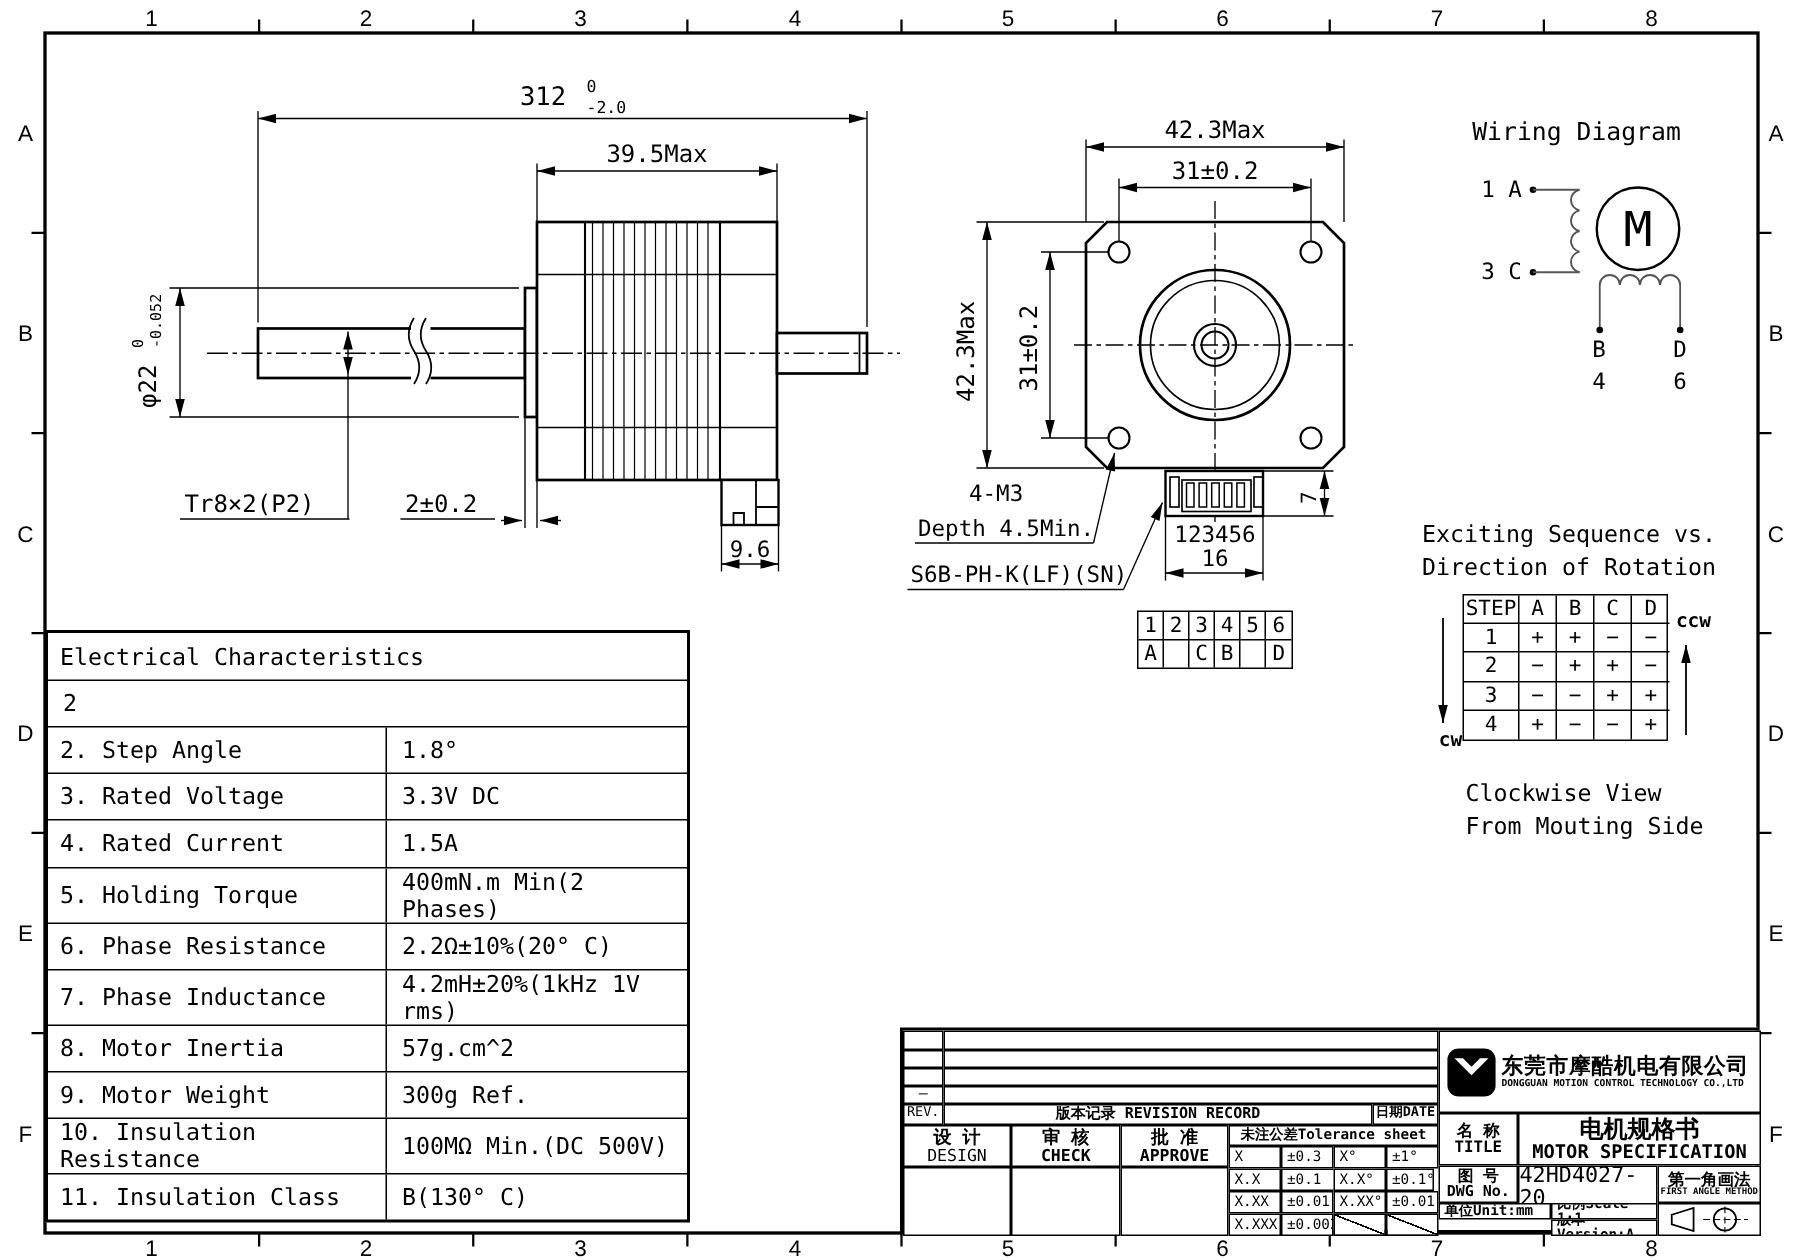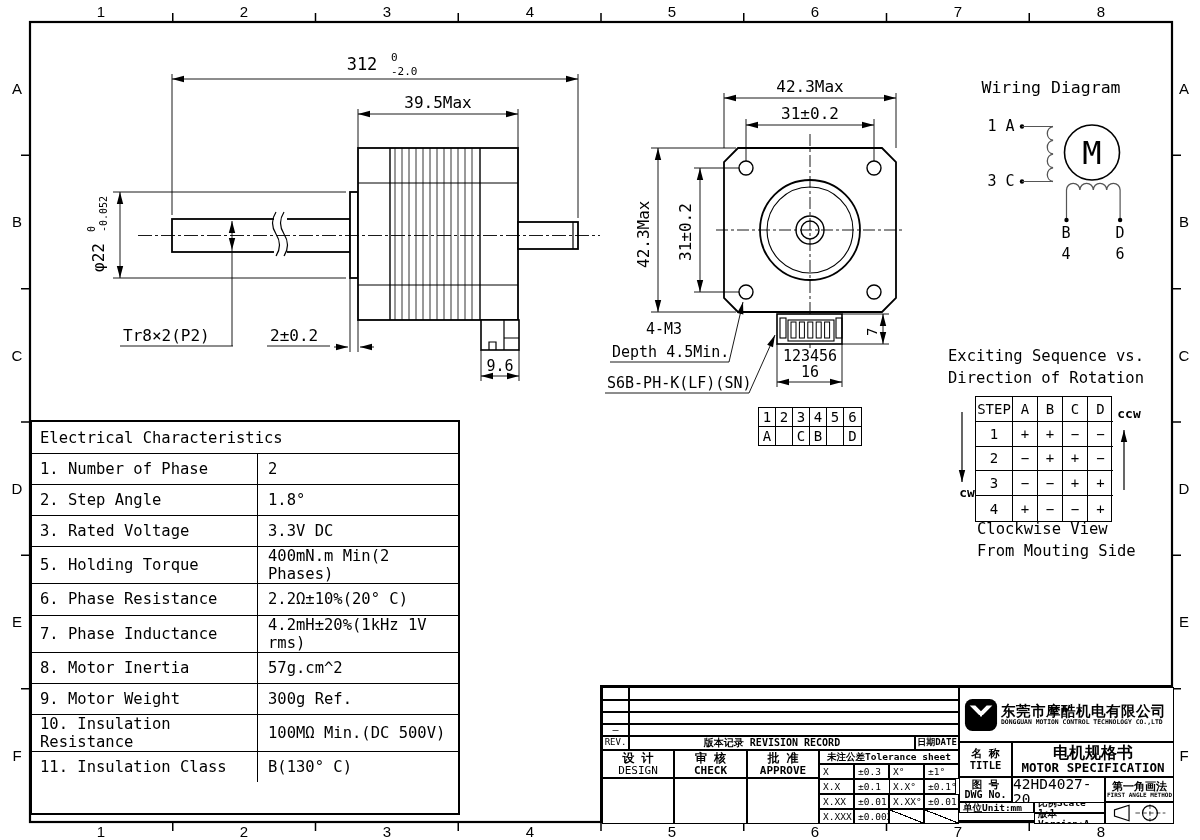--- a/index.html
+++ b/index.html
@@ -18,21 +18,21 @@
 
   
   .pintable{position:absolute;left:758px;top:407px;width:104px;height:39px;border:1.5px solid #000;
             background:#fff;display:grid;grid-template-columns:repeat(6,1fr);grid-template-rows:repeat(2,1fr);
             font-size:14px;box-sizing:border-box;}
   .pintable .pc{border-right:1px solid #000;border-bottom:1px solid #000;display:flex;align-items:center;justify-content:center;box-sizing:border-box;}
   .pintable .pc:nth-child(6n){border-right:none;}
   .pintable .pc:nth-child(n+7){border-bottom:none;}
 
   
-  .seqtable{position:absolute;left:975px;top:396px;width:137px;height:126px;border:1.5px solid #000;
+  .seqtable{position:absolute;left:975px;top:396px;width:137px;height:98px;border:1.5px solid #000;
             background:#fff;display:grid;grid-template-columns:37px 25px 25px 25px 25px;grid-template-rows:repeat(5,1fr);
             font-size:14px;box-sizing:border-box;}
   .seqtable .sc{border-right:1px solid #000;border-bottom:1px solid #000;display:flex;align-items:center;justify-content:center;box-sizing:border-box;}
   .seqtable .sc:nth-child(5n){border-right:none;}
   .seqtable .sc:nth-child(n+21){border-bottom:none;}
 
   
   .tblock{position:absolute;left:600px;top:685px;width:572px;height:137px;border:2px solid #000;background:#fff;box-sizing:border-box;}
   .tb{position:absolute;border:1px solid #000;box-sizing:border-box;display:flex;align-items:center;justify-content:center;
       overflow:hidden;line-height:1.05;background:#fff;}
@@ -321,30 +321,33 @@
   <div class="sc">+</div>
   <div class="sc">−</div>
   <div class="sc">−</div>
   <div class="sc">+</div>
 </div>
 
 
 <div class="etable">
   <div class="et-title">Electrical Characteristics</div>
   <div class="et-row">
-        <div class="et-name">1. Number of Phase</div>
         <div class="et-val">2</div>
       </div>
   <div class="et-row">
         <div class="et-name">2. Step Angle</div>
         <div class="et-val">1.8°</div>
       </div>
   <div class="et-row">
         <div class="et-name">3. Rated Voltage</div>
         <div class="et-val">3.3V DC</div>
+      </div>
+  <div class="et-row">
+        <div class="et-name">4. Rated Current</div>
+        <div class="et-val">1.5A</div>
       </div>
   <div class="et-row">
         <div class="et-name">5. Holding Torque</div>
         <div class="et-val">400mN.m Min(2 Phases)</div>
       </div>
   <div class="et-row">
         <div class="et-name">6. Phase Resistance</div>
         <div class="et-val">2.2Ω±10%(20° C)</div>
       </div>
   <div class="et-row">

